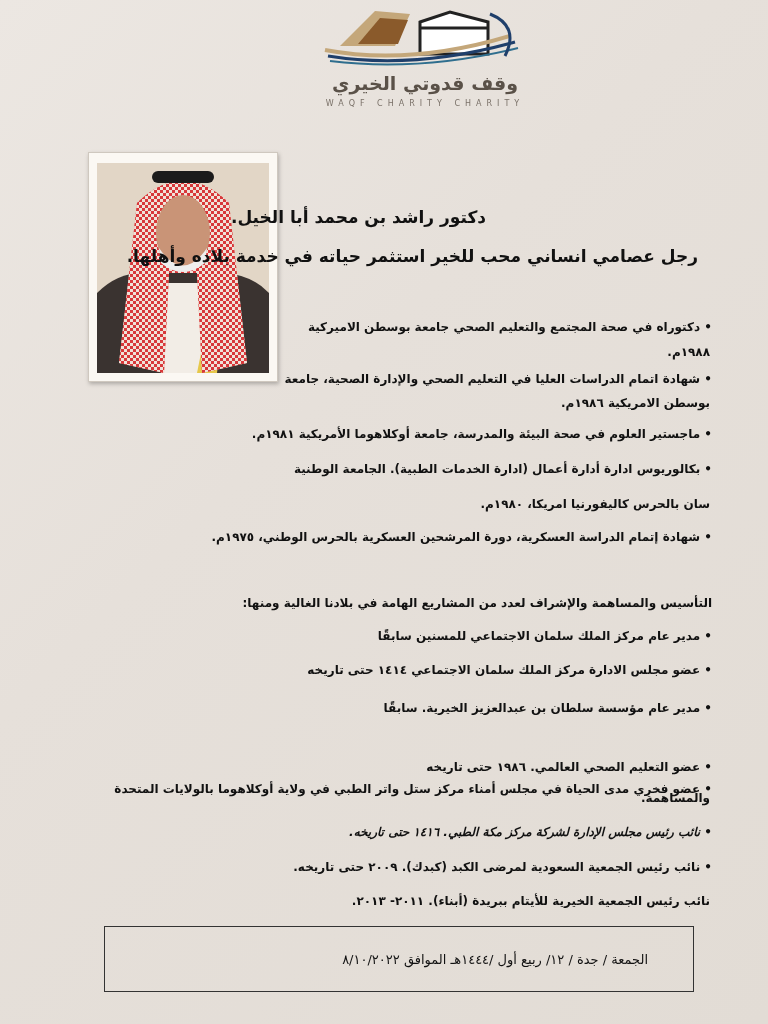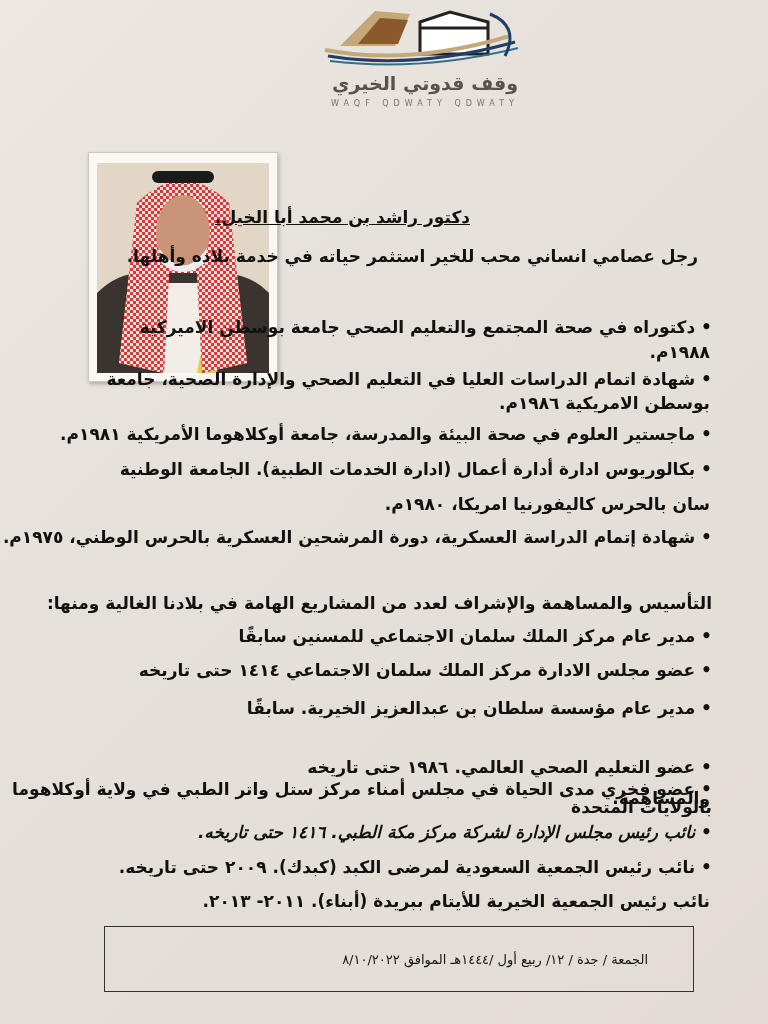--- a/index.html
+++ b/index.html
@@ -15,44 +15,44 @@
   .logo-ar { position:absolute; left:0; top:66px; width:210px; text-align:center; direction:rtl;
     font-size:19px; font-weight:bold; color:#5a5148; }
   .logo-en { position:absolute; left:0; top:93px; width:210px; text-align:center;
     font-size:8px; letter-spacing:5px; color:#7a7168; }
 
   .photo-frame { position:absolute; left:88px; top:152px; width:188px; height:228px;
     background:#fbf8f3; box-shadow: 1px 2px 4px rgba(0,0,0,0.25); border:1px solid #cfc8bf; }
   .photo { position:absolute; left:8px; top:10px; width:172px; height:210px; background:#ddd2c3; overflow:hidden; }
 
   .rtl { direction:rtl; text-align:right; position:absolute; font-weight:bold; }
-  .title { right:298px; top:207px; font-size:17px;text-decoration:underline; }
+  .title { right:282px; top:207px; font-size:17px; }
   .intro { right:70px; top:246px; font-size:17px; }
 
-  .line { font-size:17px; line-height:18px; right:56px; }
+  .line { font-size:12px; line-height:18px; right:56px; }
   .bullet::before { content:"• "; }
   .footer-box { position:absolute; left:104px; top:926px; width:588px; height:64px; border:1.5px solid #333; }
   .footer-text { position:absolute; right:120px; top:952px; font-size:13px; font-weight:normal; direction:rtl; }
 </style>
 </head>
 <body>
 
 <div class="logo">
   <svg width="210" height="66" viewBox="0 0 210 66">
     <path d="M20 40 L55 5 L90 8 L75 40 Z" fill="#c4a77a"></path>
     <path d="M38 38 L60 12 L88 14 L78 38 Z" fill="#8a5a2b"></path>
     <polygon points="100,16 130,6 168,16 168,48 100,48" fill="#fff" stroke="#222" stroke-width="3"></polygon>
     <line x1="100" y1="22" x2="168" y2="22" stroke="#222" stroke-width="3"></line>
     <path d="M5 44 Q90 60 190 30" stroke="#c4a77a" stroke-width="4" fill="none"></path>
     <path d="M8 50 Q95 64 195 36" stroke="#1f3f6b" stroke-width="3" fill="none"></path>
     <path d="M10 55 Q100 66 198 42" stroke="#2f6e8e" stroke-width="2" fill="none"></path>
     <path d="M170 8 Q200 20 185 50" stroke="#1f3f6b" stroke-width="3" fill="none"></path>
   </svg>
   <div class="logo-ar">وقف قدوتي الخيري</div>
-  <div class="logo-en">WAQF QDWATY QDWATY</div>
+  <div class="logo-en">WAQF CHARITY CHARITY</div>
 </div>
 
 <div class="photo-frame">
   <div class="photo">
     <svg width="172" height="210" viewBox="0 0 172 210">
       <rect width="172" height="210" fill="#e2d6c6"></rect>
       <path d="M0 210 L0 130 Q20 110 45 110 L127 110 Q155 112 172 130 L172 210 Z" fill="#3a3330"></path>
       <path d="M62 120 L110 120 L108 210 L64 210 Z" fill="#f2ede6"></path>
       <path d="M112 150 L130 130 L120 210 L100 210 Z" fill="#e6c84a"></path>
       <path d="M40 40 Q86 -5 132 40 L150 200 L105 210 L100 110 L72 110 L67 210 L22 200 Z" fill="#e8847a"></path>

